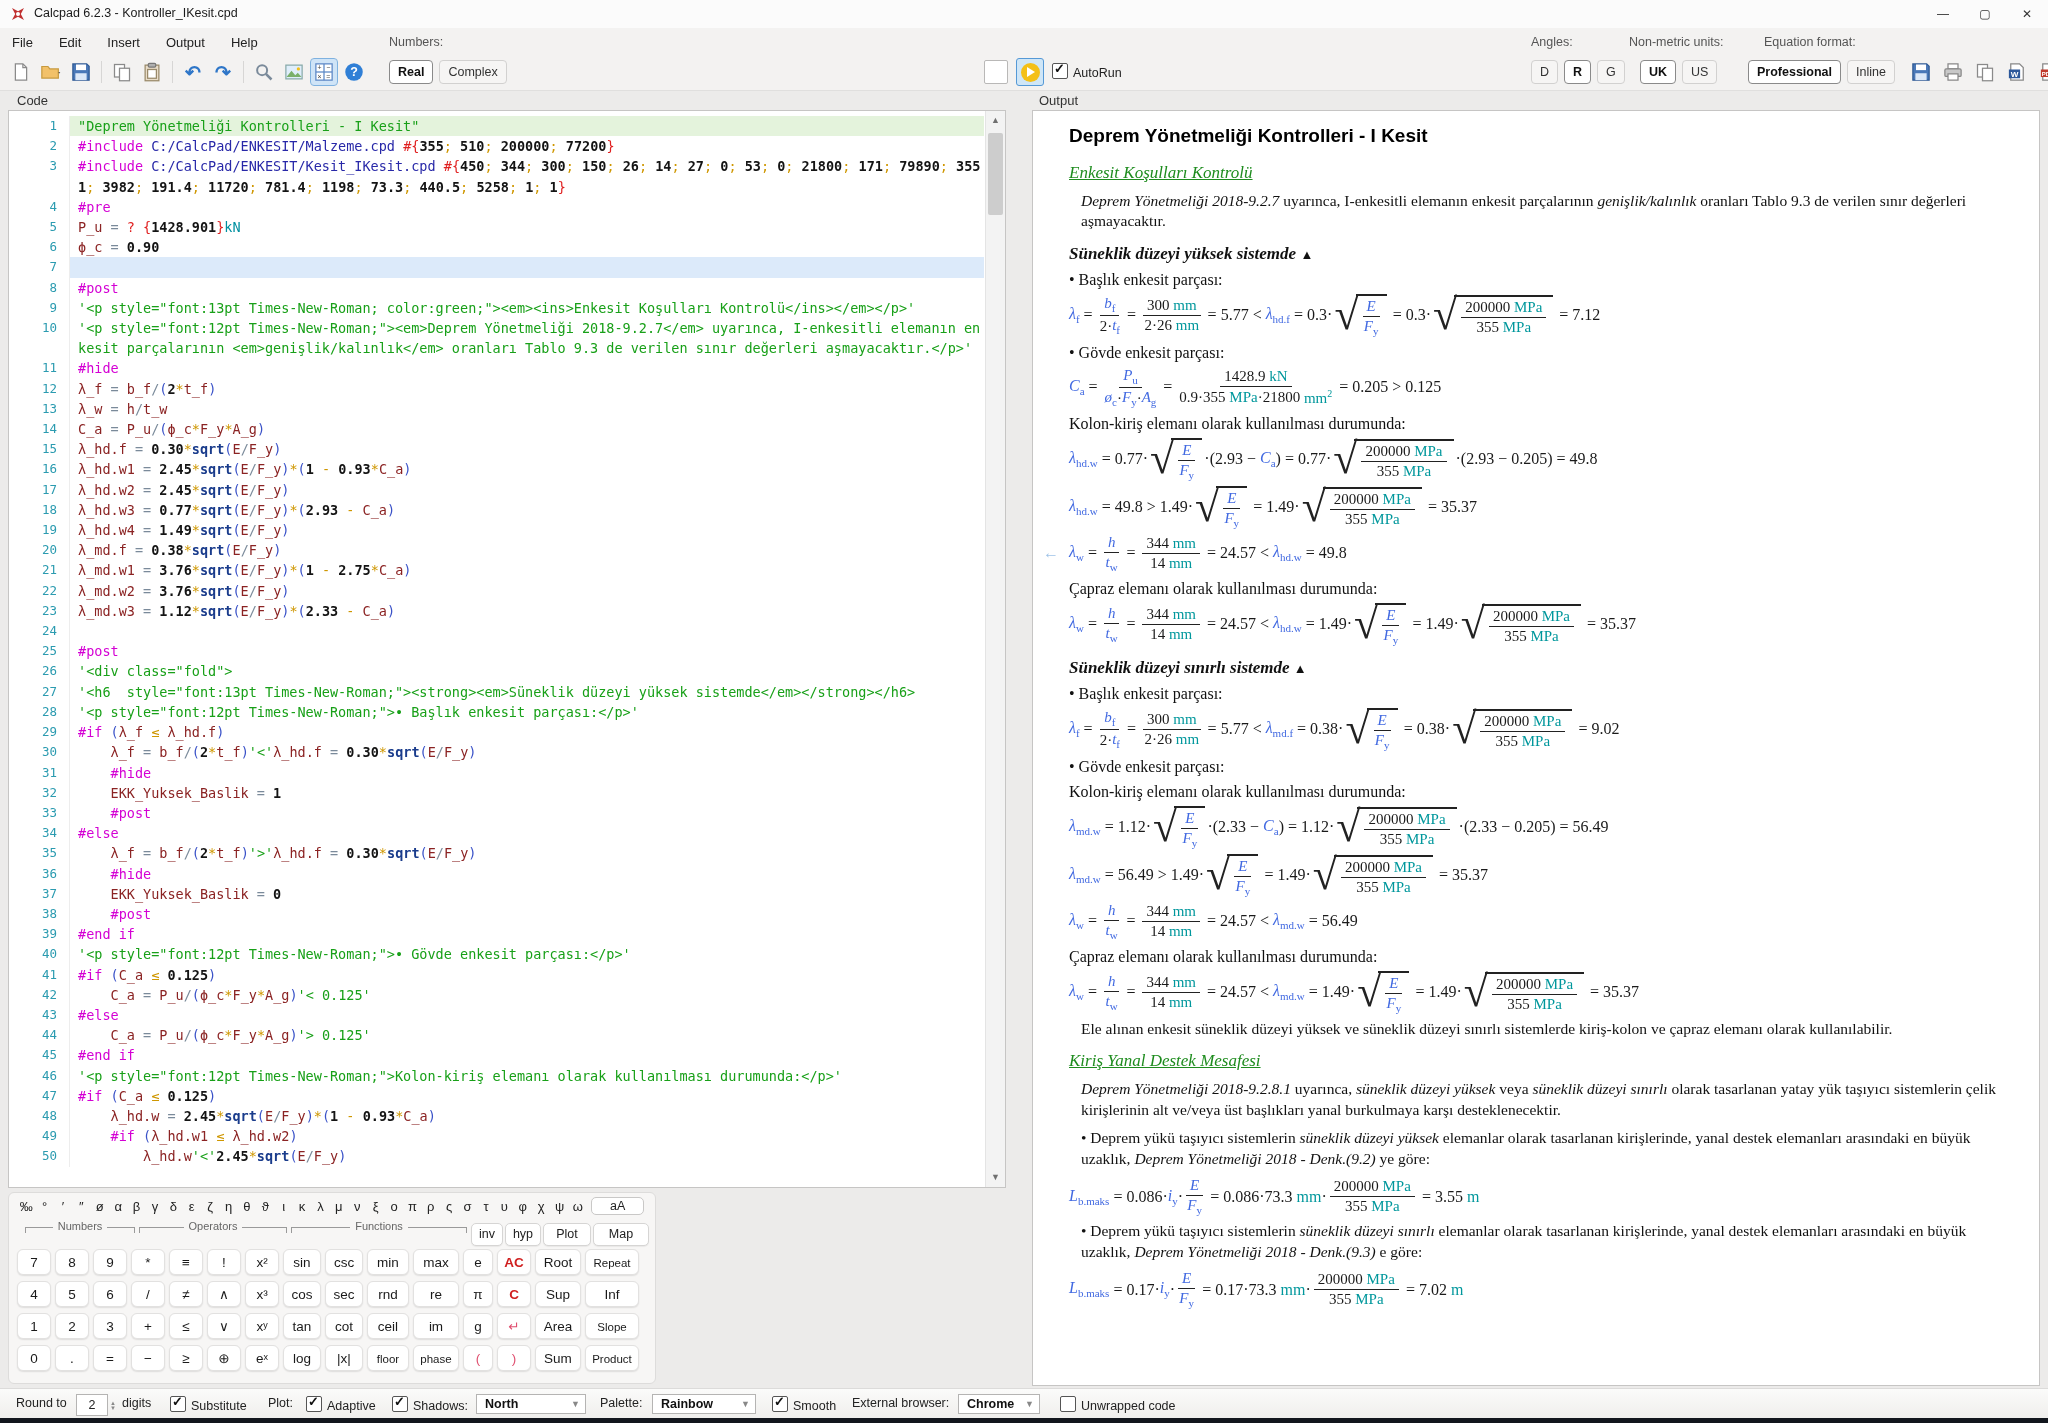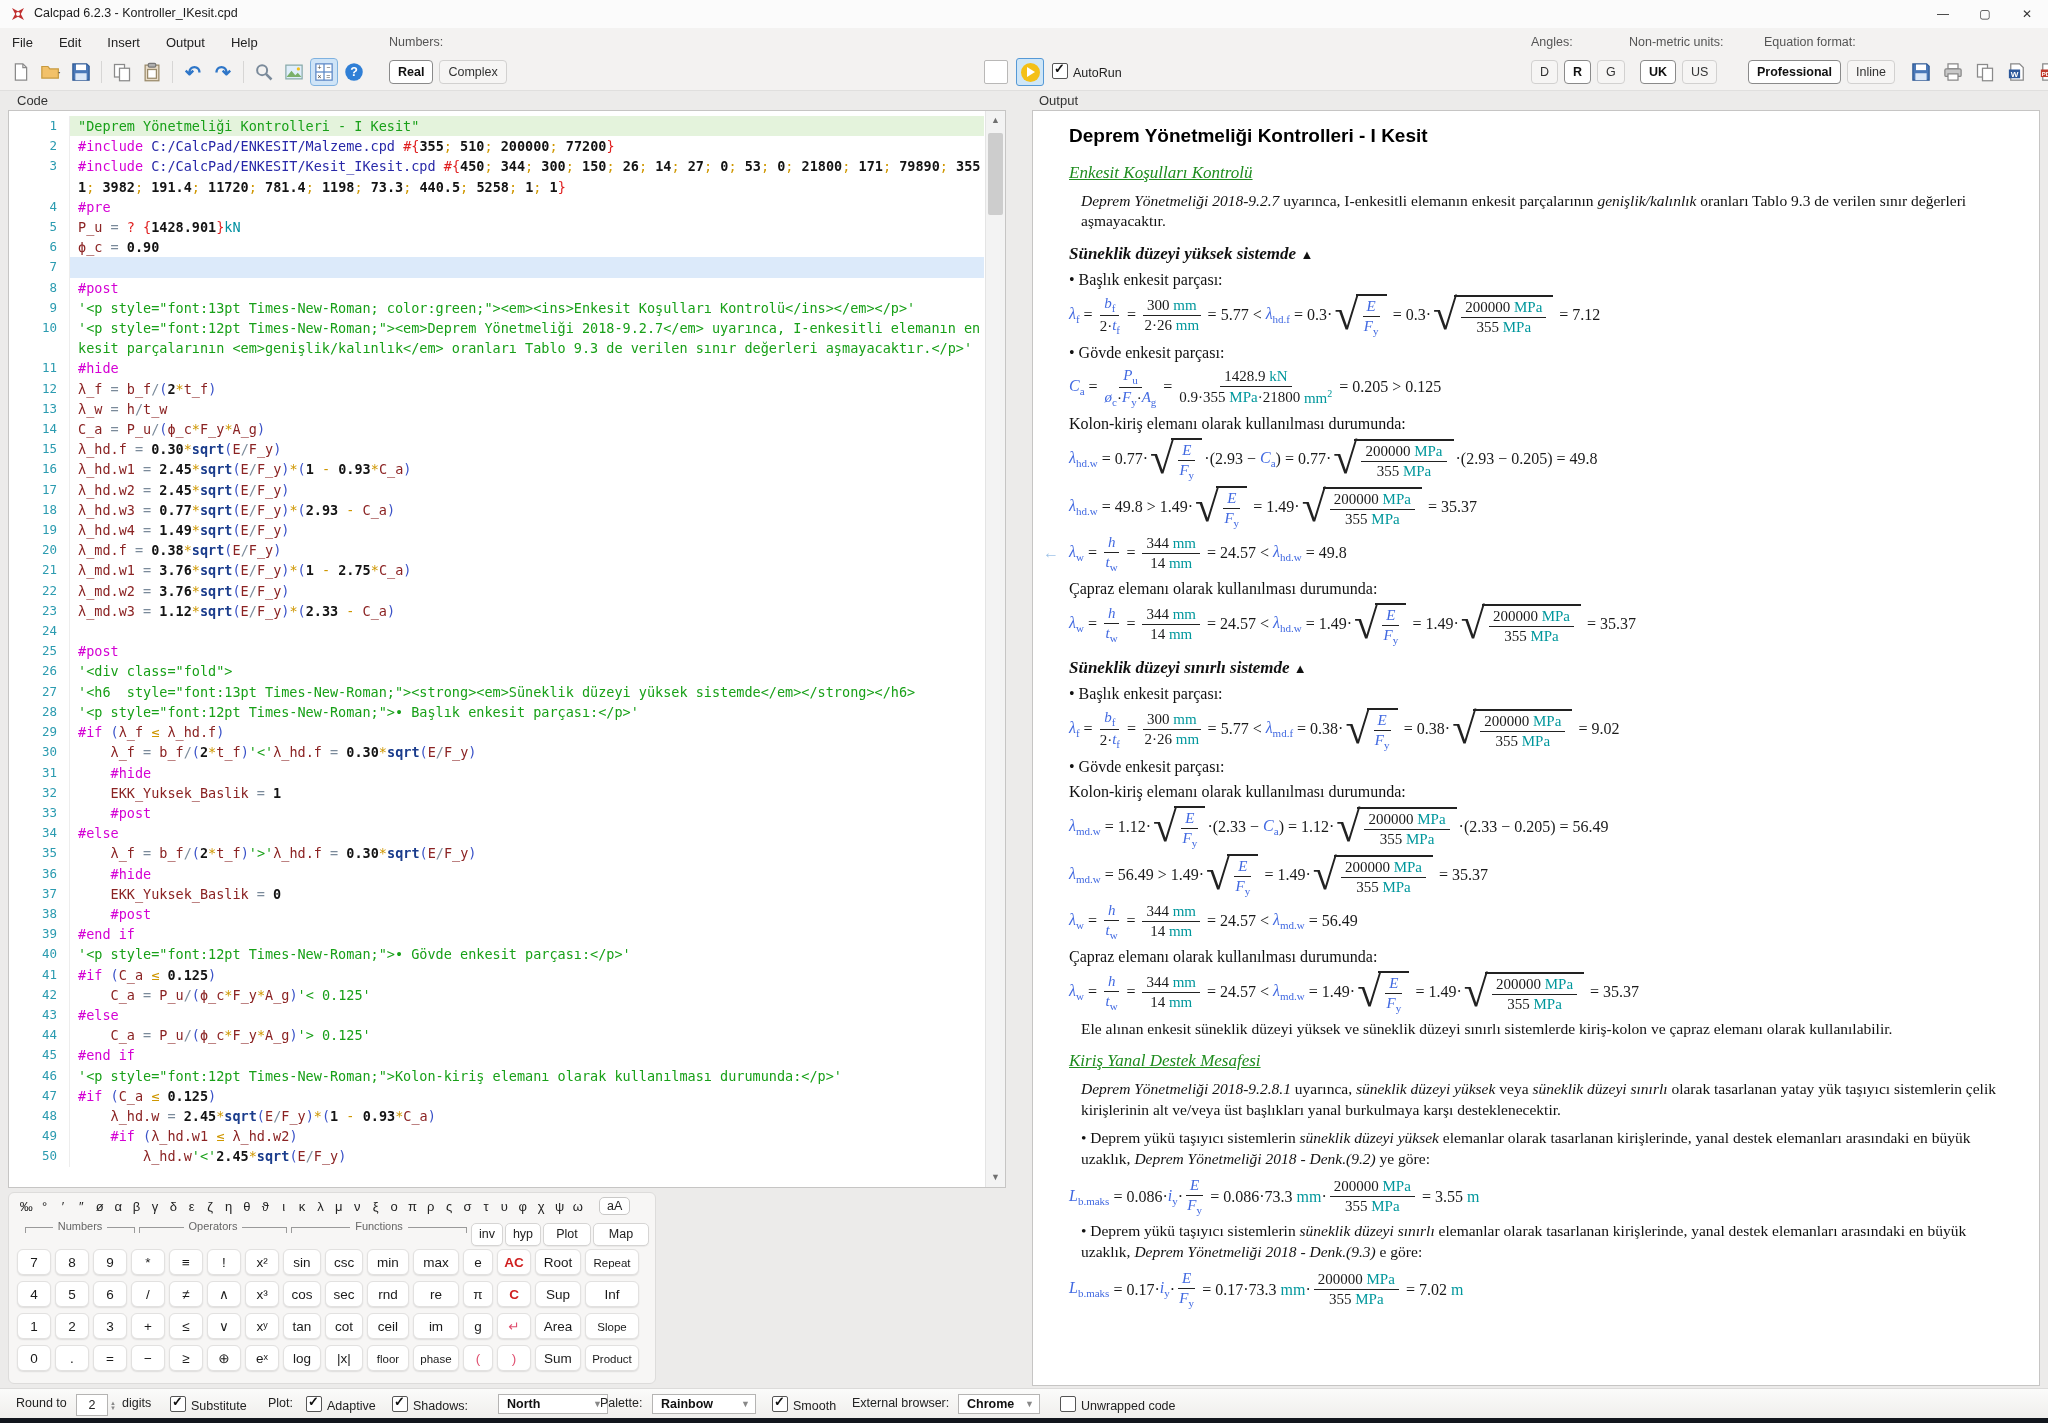--- a/index.html
+++ b/index.html
@@ -94,21 +94,21 @@
   .m-fn{border-bottom:1.4px solid #222;padding:0 4px 1px;display:inline-flex;align-items:center;justify-content:center;}
   .m-fd{padding-top:1px;display:inline-flex;align-items:center;justify-content:center;}
   .m-sq{display:inline-flex;align-items:center;margin:0 2px;}
   .m-rad{font-size:44px;font-weight:300;line-height:0.82;color:#222;margin-right:-3px;}
   .m-sqc{border-top:2px solid #222;display:inline-flex;align-items:center;padding:2px 4px 0 4px;}
 
   
   #keyboard{position:absolute;left:8px;top:1192px;width:648px;height:192px;background:#f7f6f5;border:1px solid #dddcdb;border-radius:6px;box-sizing:border-box;}
   #greek-row{position:absolute;left:8px;top:4px;display:flex;align-items:center;gap:0;}
   .gk{display:inline-block;width:18.4px;text-align:center;font-size:13px;color:#222;}
-  #case-key{display:inline-block;margin-left:12px;padding:1px 7px;border:1px solid #c9c8c7;border-radius:5px;background:#fff;font-size:12.5px;color:#222;}
+  #case-key{display:inline-block;margin-left:4px;padding:1px 18px;border:1px solid #c9c8c7;border-radius:5px;background:#fff;font-size:12.5px;color:#222;}
   #group-row{position:absolute;left:6px;top:30px;height:18px;width:636px;}
   .grp{position:absolute;top:4px;display:flex;align-items:center;}
   .grp-line{flex:1;border-top:1px solid #9a9a9a;height:5px;}
   .grp-line.l{border-left:1px solid #9a9a9a;}
   .grp-line.r{border-right:1px solid #9a9a9a;}
   .grp-txt{font-size:11px;color:#666;padding:0 5px;margin-top:-8px;}
   .side-key{position:absolute;top:0;height:21px;line-height:21px;text-align:center;background:#fff;border:1px solid #d6d5d4;border-radius:5px;font-size:12.5px;color:#222;box-shadow:0 1px 1px rgba(0,0,0,.06);}
   .krow{position:absolute;left:8px;display:flex;gap:4px;}
   .key{height:26px;line-height:26px;text-align:center;background:#fff;border:1px solid #e2e1e0;border-radius:6px;font-size:13.5px;color:#1a1a1a;box-shadow:0 1px 1.5px rgba(0,0,0,.10);box-sizing:border-box;overflow:hidden;}
   .key.red{color:#d02020;font-weight:bold;}
@@ -1167,21 +1167,21 @@
 </div>
 
 <div id="statusbar">
   <span class="sb-item" style="left:16px;">Round to</span>
   <span class="sb-item" style="left:76px;top:5px;"><span id="round-box">2</span><span class="spin">▲<br>▼</span></span>
   <span class="sb-item" style="left:122px;">digits</span>
   <span class="sb-item" style="left:170px;"><span class="cb on"></span><span class="cb-label">Substitute</span></span>
   <span class="sb-item" style="left:268px;">Plot:</span>
   <span class="sb-item" style="left:306px;"><span class="cb on"></span><span class="cb-label">Adaptive</span></span>
   <span class="sb-item" style="left:392px;"><span class="cb on"></span><span class="cb-label">Shadows:</span></span>
-  <span class="sb-item dd" style="left:498px;top:5px;width:110px;">
+  <span class="sb-item dd" style="left:476px;top:5px;width:110px;">
       <span class="dv">North</span>
       <span class="caret">▼</span>
     </span>
   <span class="sb-item" style="left:600px;">Palette:</span>
   <span class="sb-item dd" style="left:652px;top:5px;width:104px;">
       <span class="dv">Rainbow</span>
       <span class="caret">▼</span>
     </span>
   <span class="sb-item" style="left:772px;"><span class="cb on"></span><span class="cb-label">Smooth</span></span>
   <span class="sb-item" style="left:852px;">External browser:</span>

